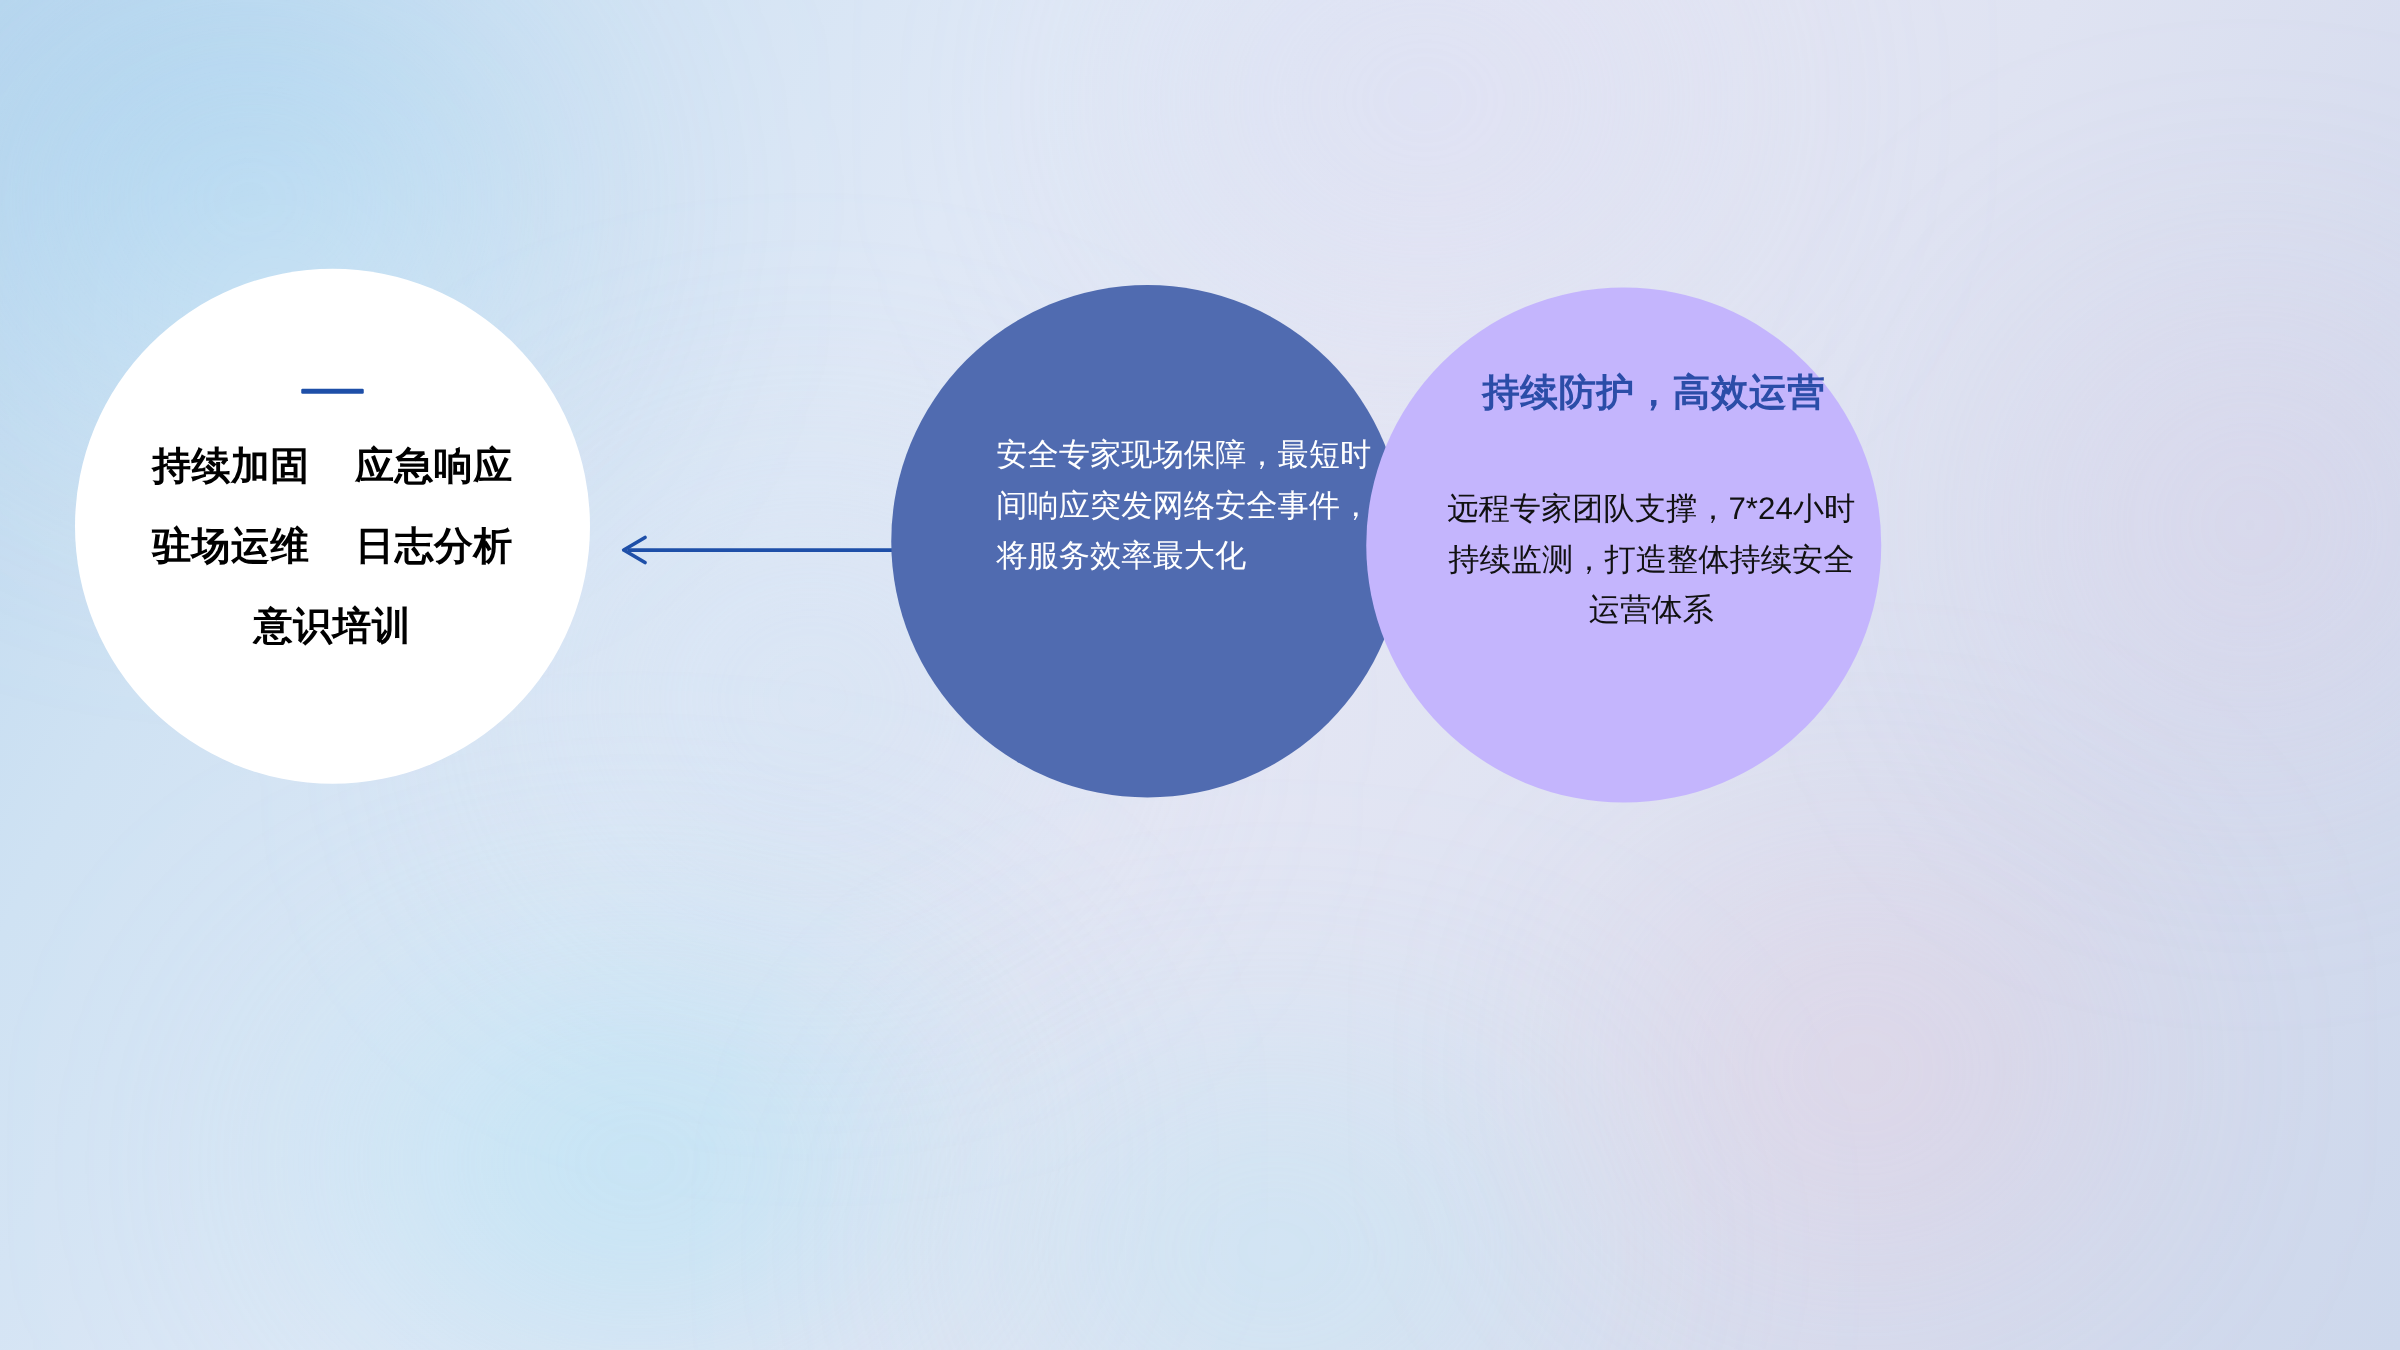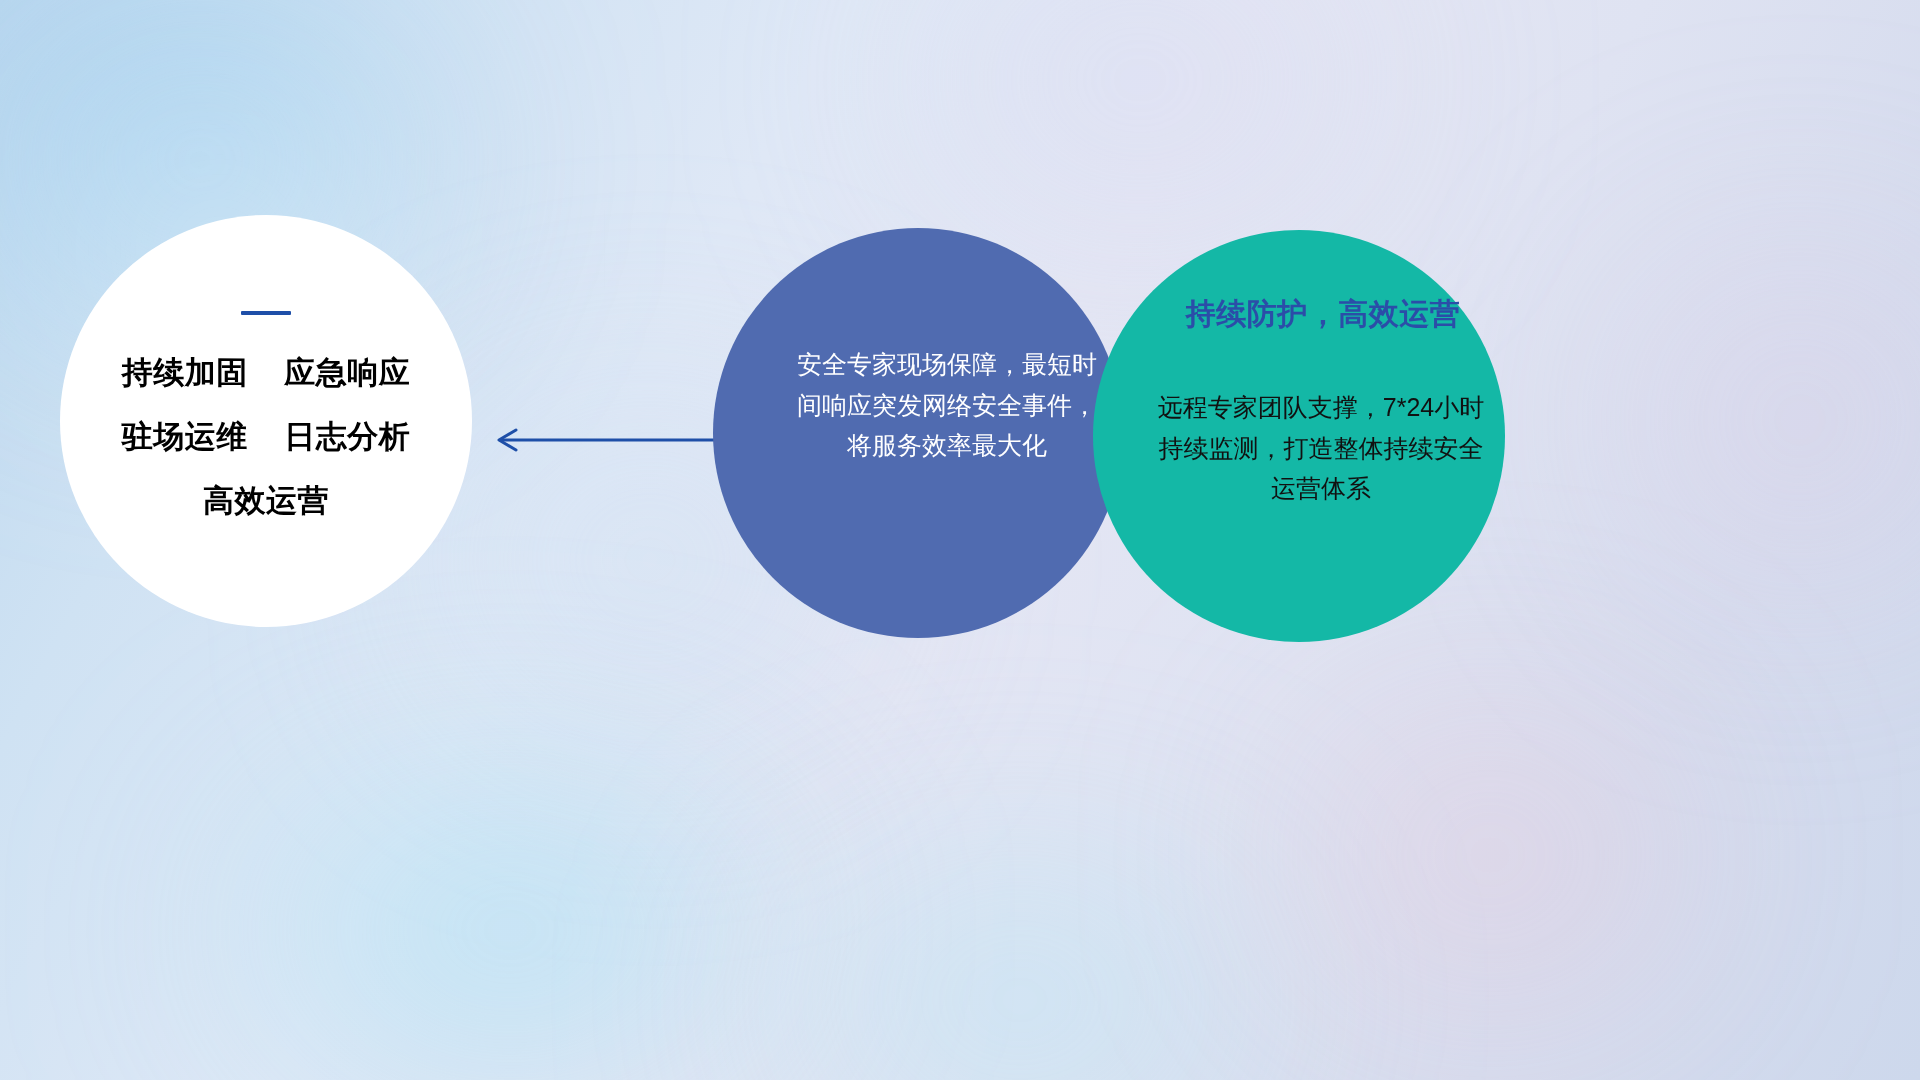--- a/index.html
+++ b/index.html
@@ -102,21 +102,21 @@
     height: 410px;
     background: #506bb0;
     z-index: 2;
   }
 
   #circle-right {
     left: 1093px;
     top: 230px;
     width: 412px;
     height: 412px;
-    background: #14b8a6;
+    background: #c4b5fd;
     z-index: 3;
   }
 
   
   .left-inner {
     position: absolute;
     left: 0;
     top: 0;
     width: 412px;
     height: 412px;
@@ -163,21 +163,20 @@
     font-weight: bold;
     letter-spacing: 0.5px;
     white-space: nowrap;
     margin-left: 58px;
   }
   .mid-body {
     margin-top: 50px;
     color: #ffffff;
     font-size: 25px;
     line-height: 1.62;
-    text-align: center;
     width: 300px;
     margin-left: 58px;
   }
 
   
   .right-inner {
     position: absolute;
     left: 0; top: 0;
     width: 412px;
     height: 412px;
@@ -233,21 +232,21 @@
   <svg id="arrow" viewBox="0 0 226 56">
     <line x1="226" y1="28" x2="14" y2="28" stroke="#1e4fa8" stroke-width="3"></line>
     <polyline points="28,18 11,28 28,38" fill="none" stroke="#1e4fa8" stroke-width="3" stroke-linecap="round" stroke-linejoin="round"></polyline>
   </svg>
 
   <div class="circle" id="circle-left">
     <div class="left-inner">
       <div class="left-divider"></div>
       <div class="left-line">持续加固    应急响应</div>
       <div class="left-line">驻场运维    日志分析</div>
-      <div class="left-line">高效运营</div>
+      <div class="left-line">意识培训</div>
     </div>
   </div>
 
   <div class="circle" id="circle-middle">
     <div class="mid-inner">
       <div class="mid-body">安全专家现场保障，最短时间响应突发网络安全事件，将服务效率最大化</div>
     </div>
   </div>
 
   <div class="circle" id="circle-right">

